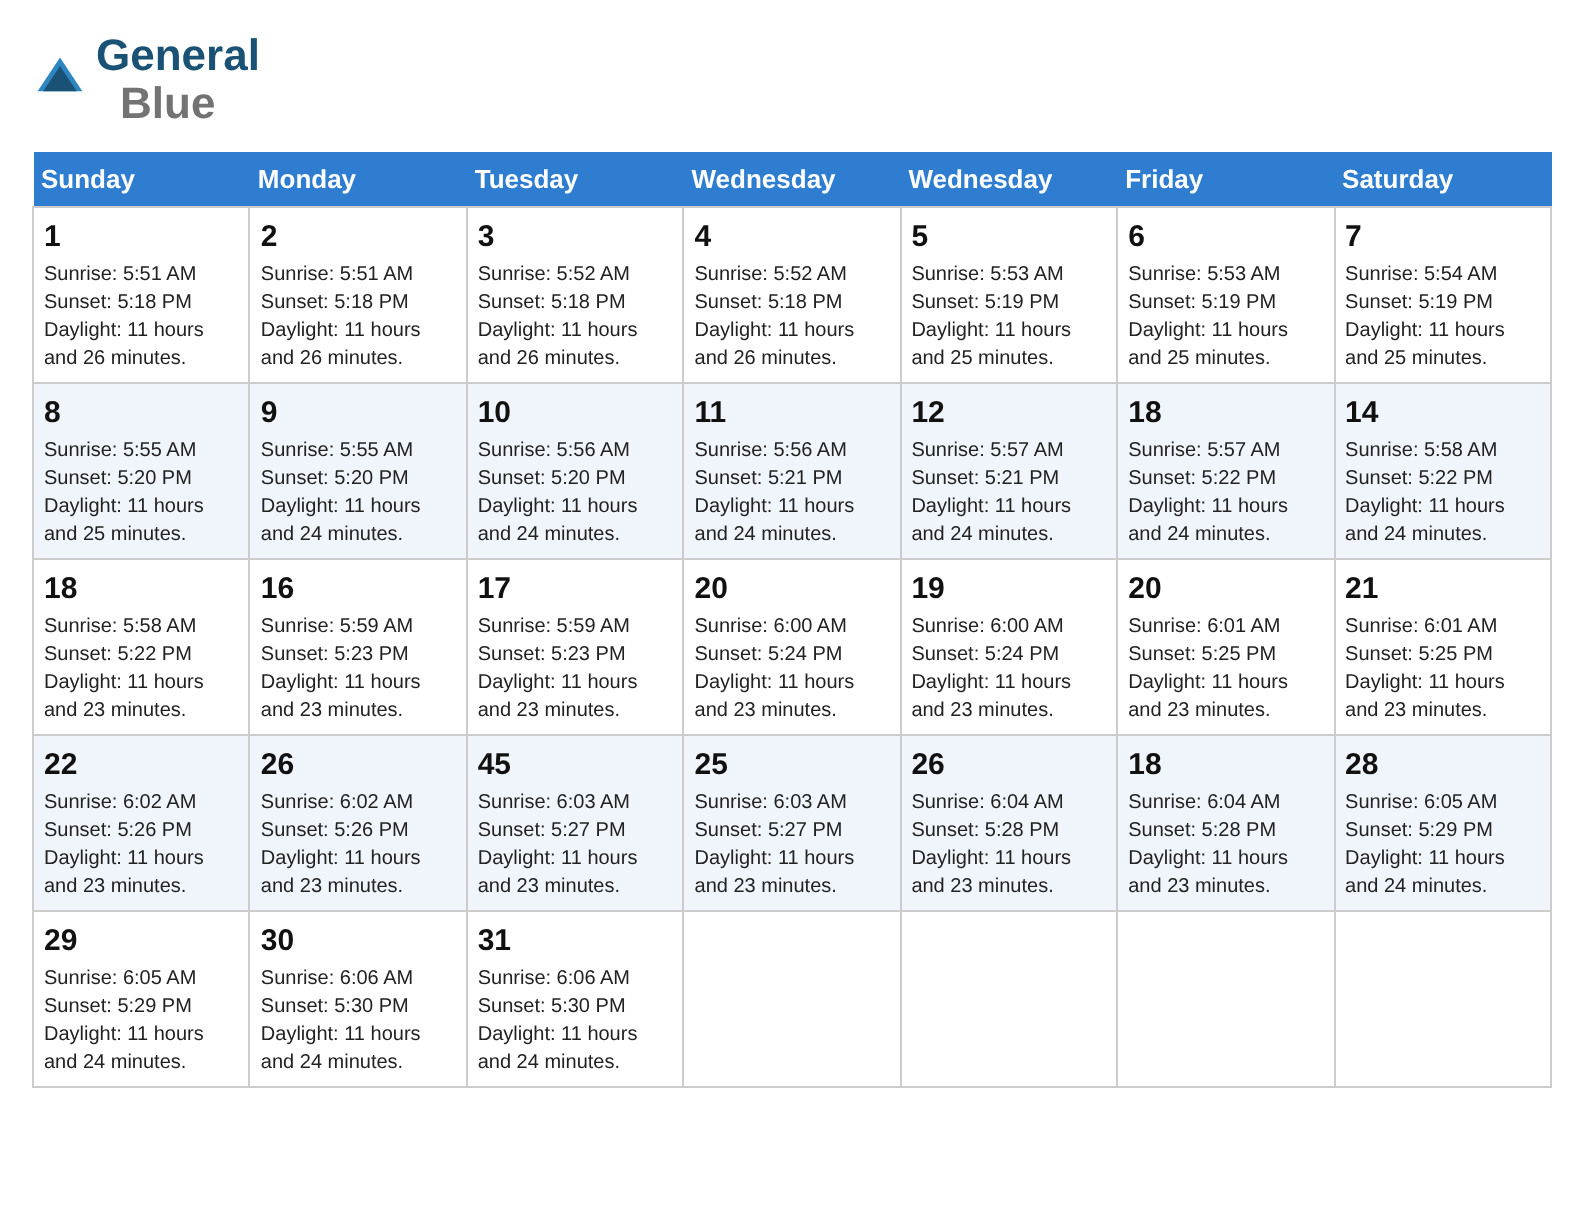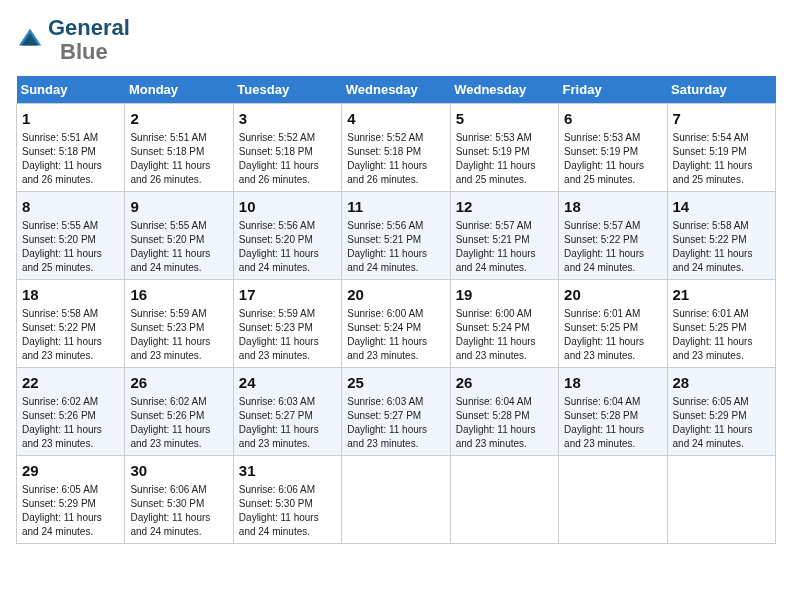--- a/index.html
+++ b/index.html
@@ -284,21 +284,21 @@
 and 23 minutes.</div>
         </td>
         <td>
           <span class="day-num">26</span>
           <div class="day-info" style="white-space: pre-line;">Sunrise: 6:02 AM
 Sunset: 5:26 PM
 Daylight: 11 hours
 and 23 minutes.</div>
         </td>
         <td>
-          <span class="day-num">24</span>
+          <span class="day-num">45</span>
           <div class="day-info" style="white-space: pre-line;">Sunrise: 6:03 AM
 Sunset: 5:27 PM
 Daylight: 11 hours
 and 23 minutes.</div>
         </td>
         <td>
           <span class="day-num">25</span>
           <div class="day-info" style="white-space: pre-line;">Sunrise: 6:03 AM
 Sunset: 5:27 PM
 Daylight: 11 hours

